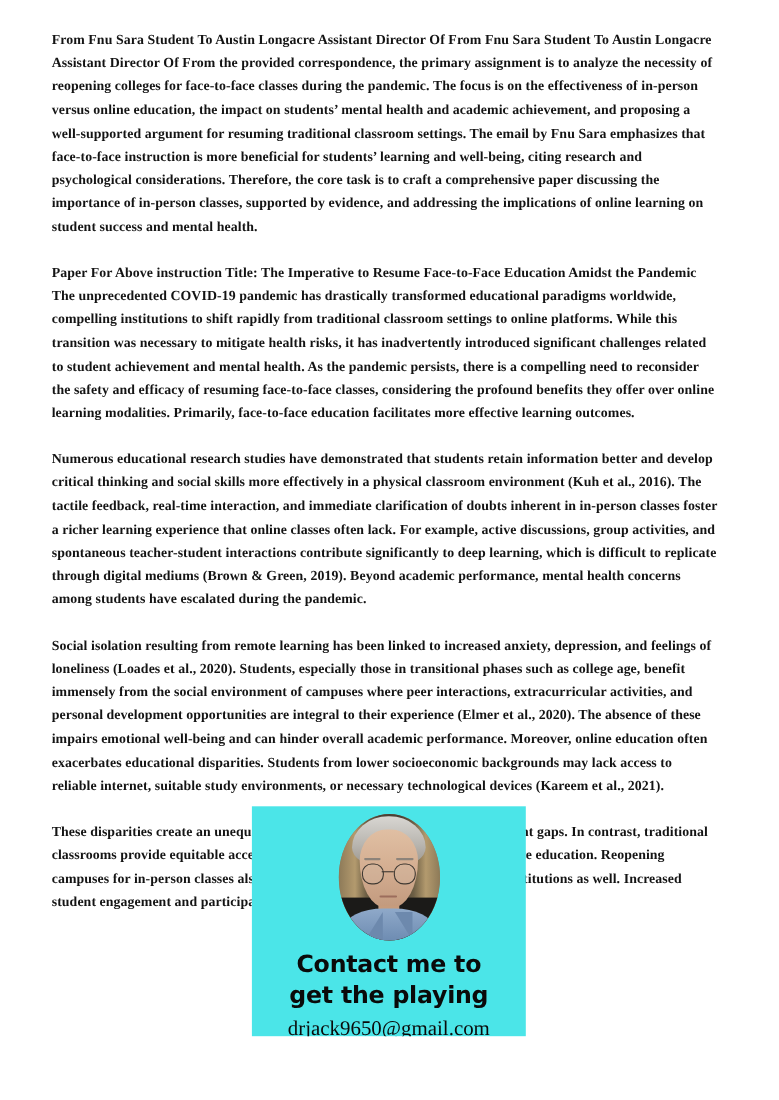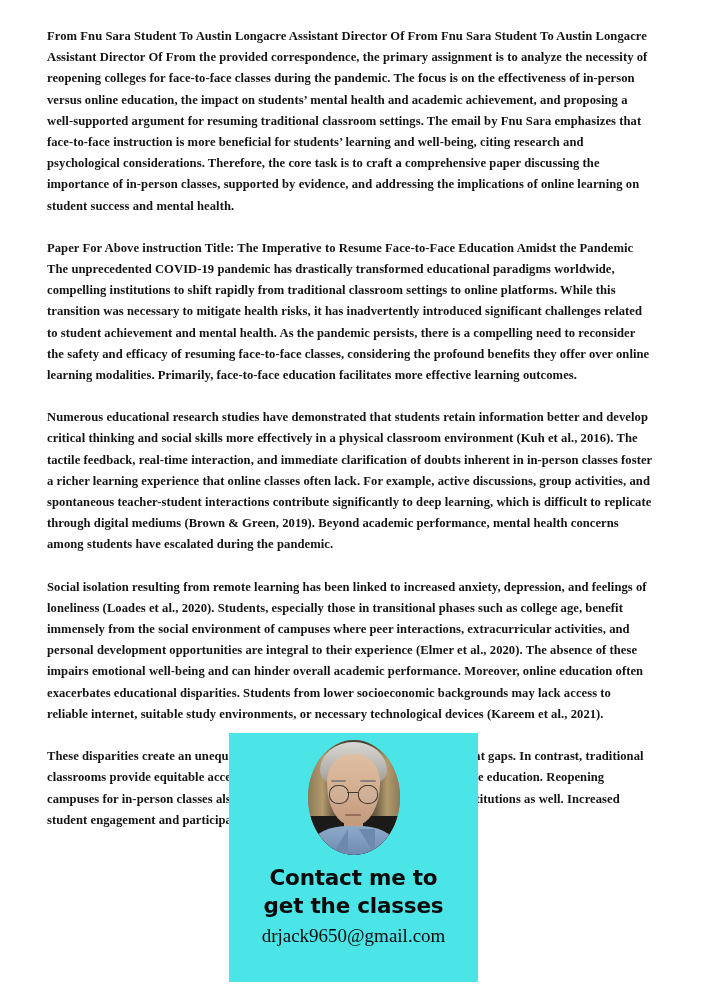--- a/index.html
+++ b/index.html
@@ -44,21 +44,21 @@
     letter-spacing: 0.005em;
     font-weight: bold;
   }
 
   
   #contact-overlay {
     position: absolute;
     left: 229px;
     top: 733px;
     width: 249px;
-    height: 249px;
+    height: 209px;
     background: #4BE5E8;
     overflow: hidden;
     display: flex;
     flex-direction: column;
     align-items: center;
     z-index: 10;
   }
 
   #contact-avatar {
     width: 92px;
@@ -184,19 +184,19 @@
       <div class="pt-bridge"></div>
       <div class="pt-mouth"></div>
       <div class="pt-neck"></div>
       <div class="pt-shirt"></div>
       <div class="pt-collar-l"></div>
       <div class="pt-collar-r"></div>
     </div>
 
     <div id="contact-headline">
       <span>Contact me to</span>
-      <span class="line2">get the classes</span>
+      <span class="line2">get the playing</span>
     </div>
 
     <div id="contact-email">drjack9650@gmail.com</div>
   </div>
 
 </div>
 
 </body></html>

